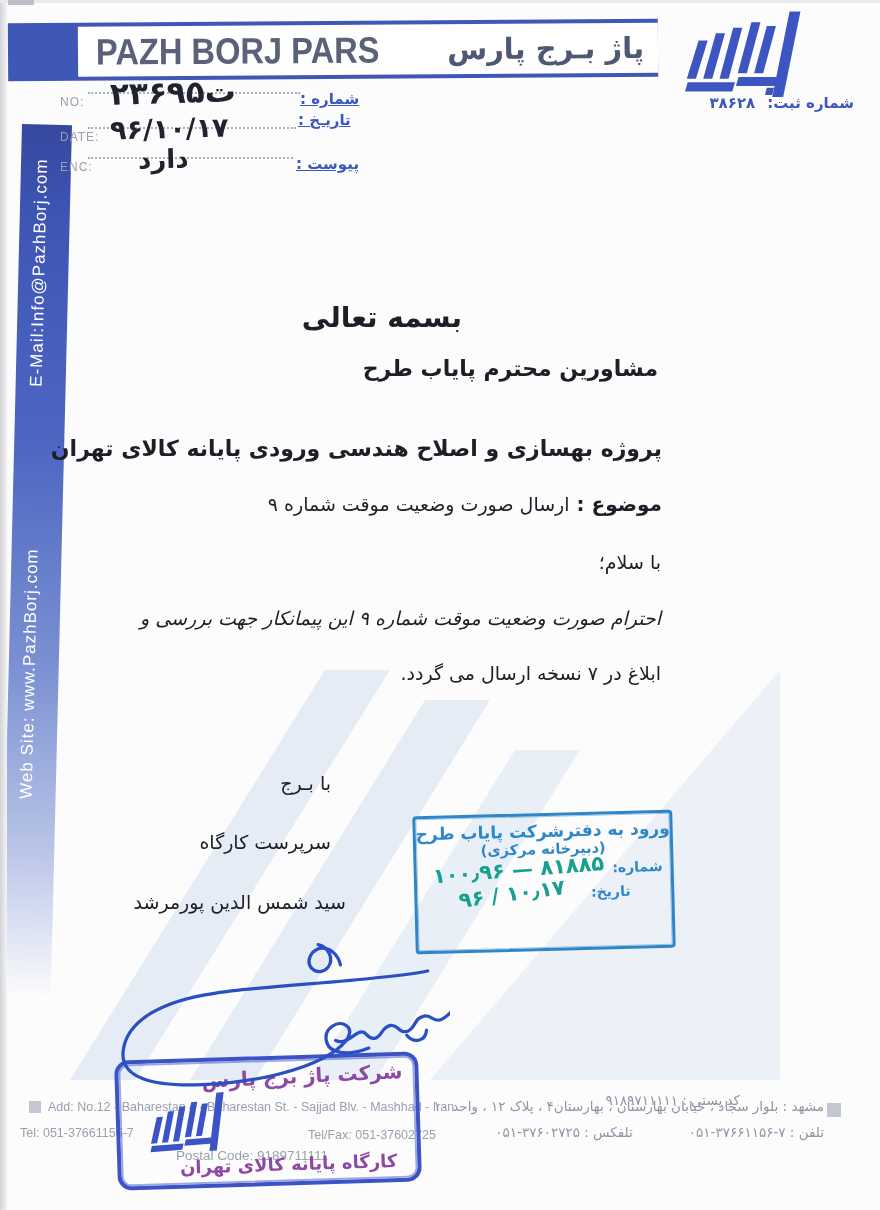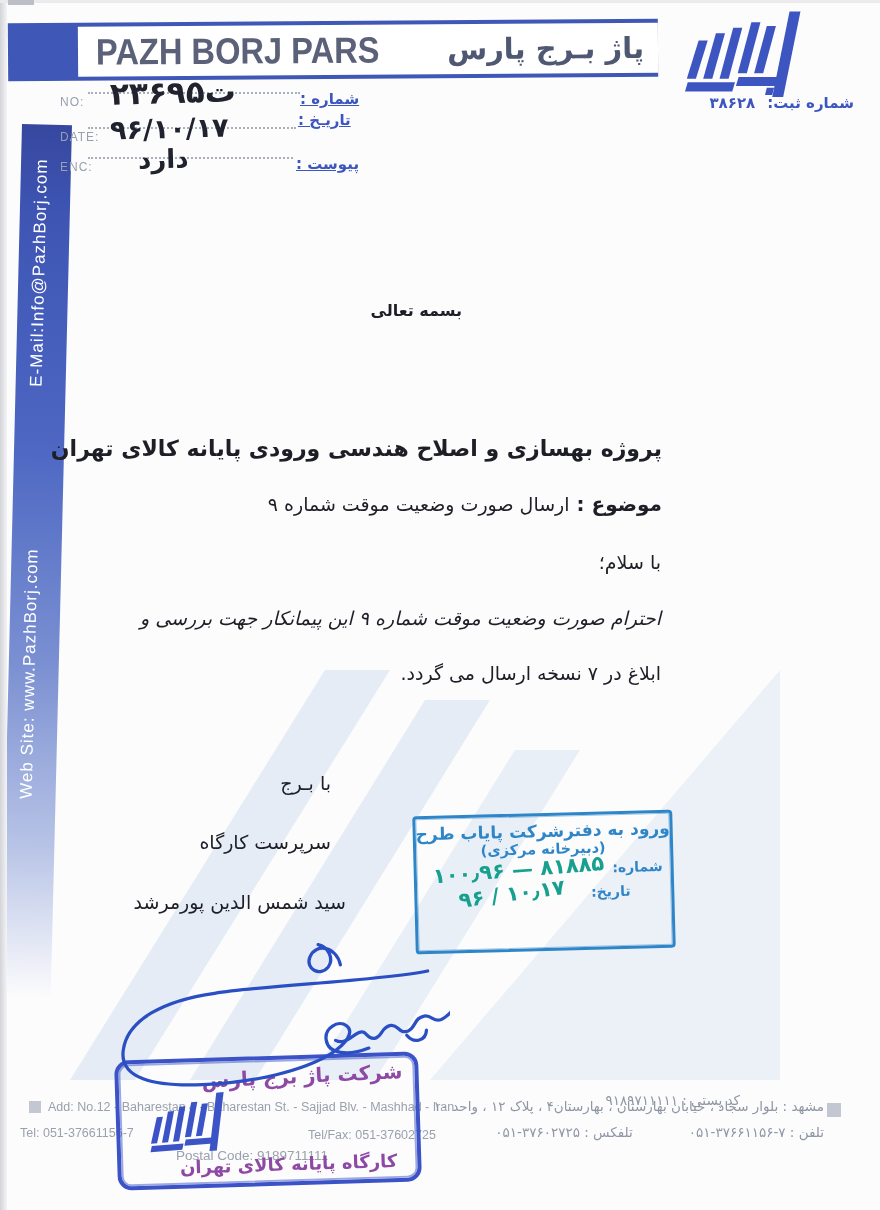--- a/index.html
+++ b/index.html
@@ -37,21 +37,21 @@
         background:linear-gradient(to bottom,#36479f 0%,#3e55b4 10%,#4c66c2 35%,#7b90d2 60%,#b7c3e6 80%,rgba(240,244,250,0) 97%);}
   .vtext{position:absolute;left:11px;writing-mode:vertical-rl;transform:rotate(180deg);
         color:#ffffff;font-size:17px;font-family:"Liberation Sans",sans-serif;
         letter-spacing:1px;white-space:nowrap;}
   .vtext.email{top:34px;}
   .vtext.web{top:424px;}
   
   .watermark{position:absolute;left:60px;top:610px;width:720px;height:470px;z-index:0;opacity:.85;}
   
   .fa{position:absolute;direction:rtl;color:#1d1e26;font-size:19px;white-space:nowrap;z-index:3;}
-  .bismillah{right:418px;top:301px;font-weight:bold;font-size:16px;}
+  .bismillah{right:418px;top:301px;font-weight:bold;font-size:28px;}
   .recipient{right:222px;top:356px;font-weight:bold;font-size:22px;}
   .project{right:218px;top:436px;font-weight:bold;font-size:22px;}
   .subject{right:218px;top:492px;display:flex;gap:7px;align-items:baseline;}
   .subject .lbl{font-weight:bold;font-size:20px;}
   .salutation{right:219px;top:551px;}
   .body1{right:219px;top:607px;font-style:italic;}
   .body2{right:219px;top:662px;}
   .closing{right:549px;top:772px;}
   .role{right:549px;top:831px;}
   .name{right:534px;top:891px;}
@@ -155,20 +155,21 @@
   <span class="leader" style="left:88px;top:157px;width:205px;"></span>
   <span class="fa-label" style="left:296px;top:155px;">پیوست :</span>
   <span class="hand hand-enc">دارد</span>
 
   <div class="sidebar">
     <span class="vtext email">E-Mail:Info@PazhBorj.com</span>
     <span class="vtext web">Web Site: www.PazhBorj.com</span>
   </div>
 
   <div class="fa bismillah">بسمه تعالی</div>
+  <div class="fa recipient">مشاورین محترم پایاب طرح</div>
   <div class="fa project">پروژه بهسازی و اصلاح هندسی ورودی پایانه کالای تهران</div>
   <div class="fa subject">
     <span class="lbl">موضوع :</span>
     <span>ارسال صورت وضعیت موقت شماره ۹</span>
   </div>
   <div class="fa salutation">با سلام؛</div>
   <div class="fa body1">احترام صورت وضعیت موقت شماره ۹ این پیمانکار جهت بررسی و</div>
   <div class="fa body2">ابلاغ در ۷ نسخه ارسال می گردد.</div>
   <div class="fa closing">با بـرج</div>
   <div class="fa role">سرپرست کارگاه</div>

